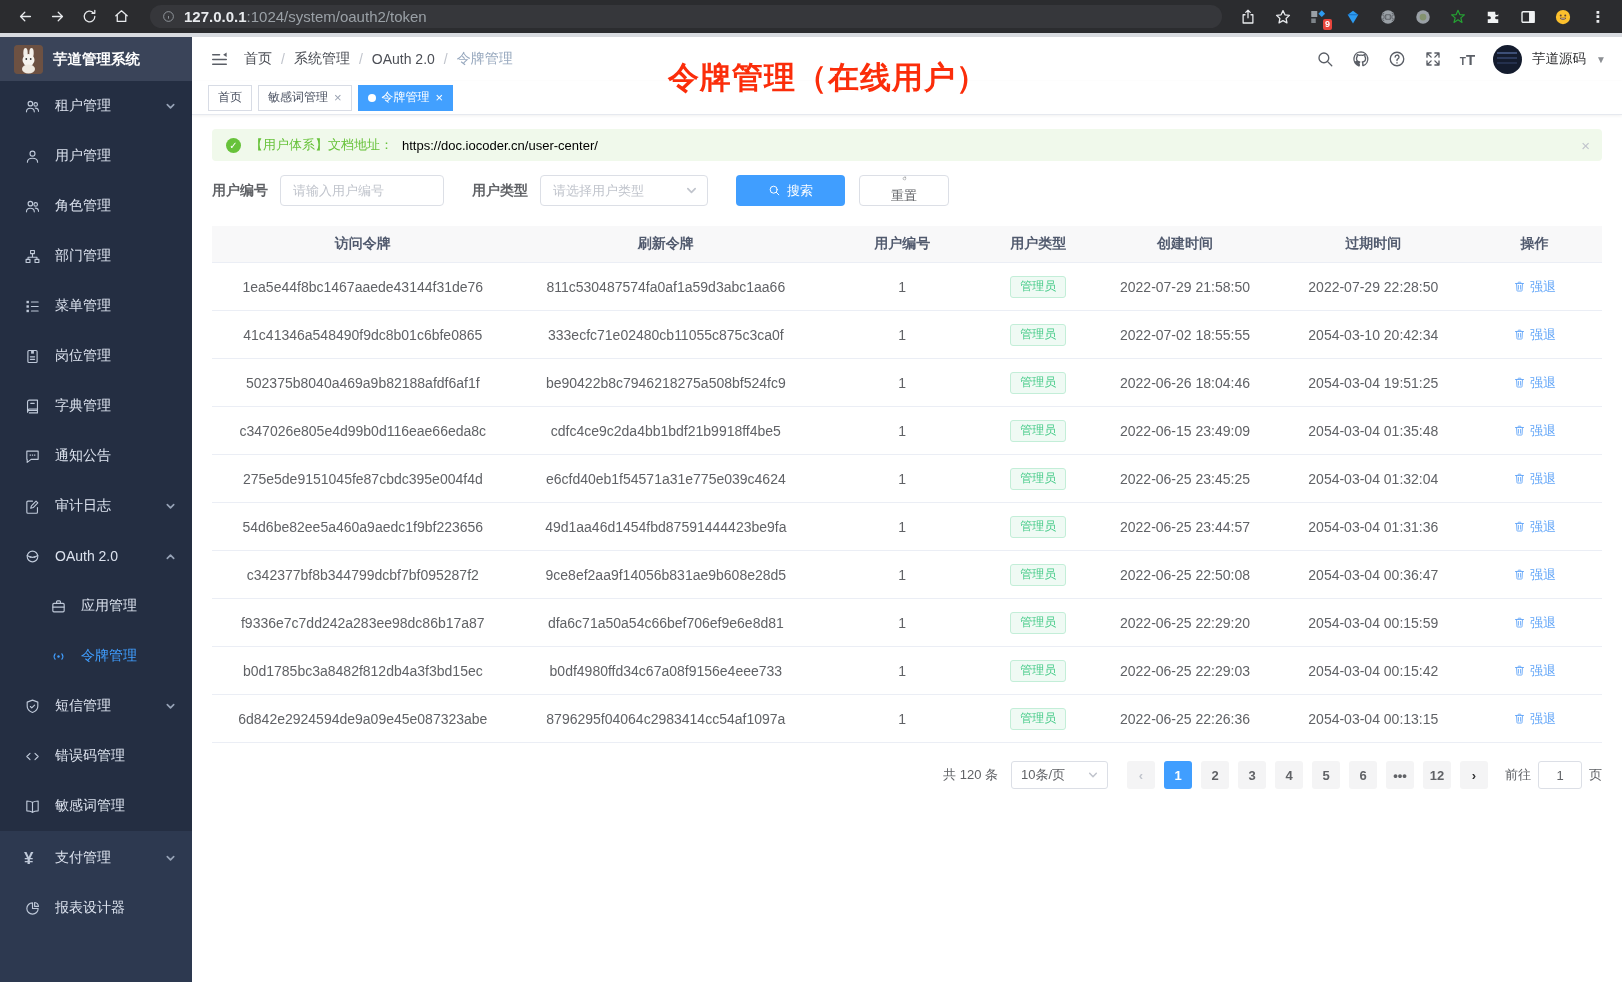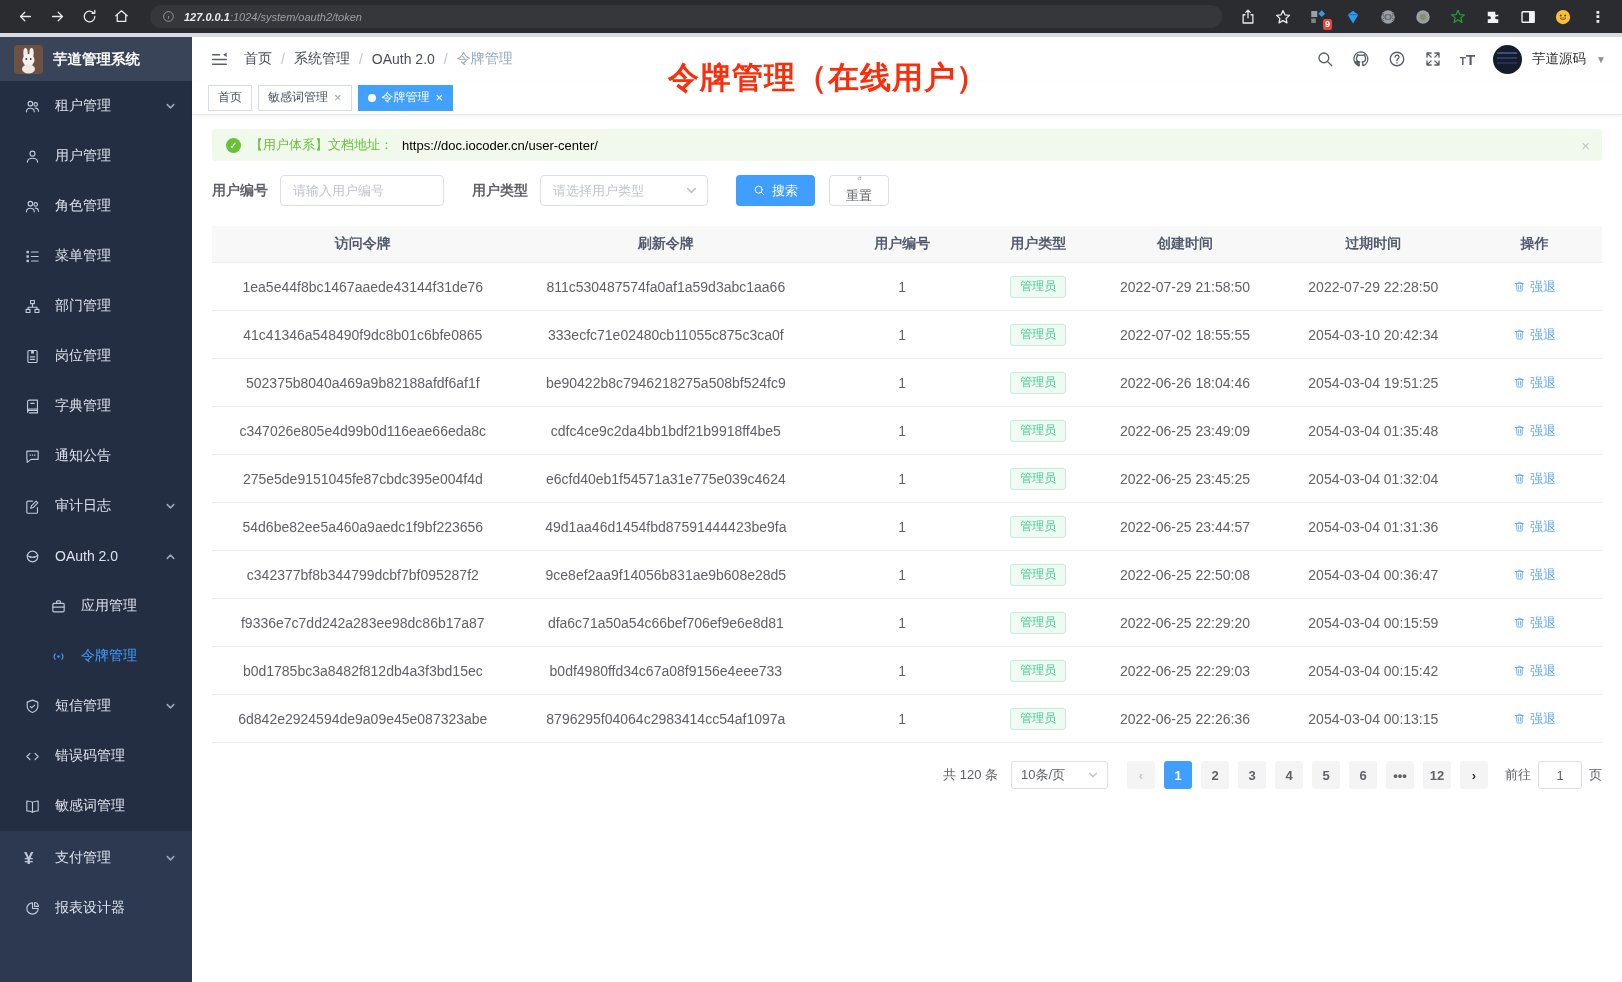--- a/index.html
+++ b/index.html
@@ -6,21 +6,21 @@
   html,body { background:#555; }
   body { font-family:"Liberation Sans","DejaVu Sans",sans-serif; }
   .screen { position:relative; width:1622px; height:982px; background:#fff; overflow:hidden; }
 
   
   .chrome { height:33px; background:#2b2c2f; display:flex; align-items:center; padding:0 12px; gap:6px; }
   .cbtn { width:26px; height:26px; display:flex; align-items:center; justify-content:center; color:#e8eaed; border-radius:50%; flex:0 0 auto; }
   .cbtn svg { width:17px; height:17px; stroke:#e8eaed; fill:none; stroke-width:1.8; stroke-linecap:round; stroke-linejoin:round; }
   .urlpill { flex:1 1 auto; height:23px; background:#36373b; border-radius:12px; display:flex; align-items:center; padding:0 12px; gap:9px; margin:0 10px; min-width:0; }
   .urlpill svg { width:13px; height:13px; stroke:#9aa0a6; fill:none; stroke-width:1.6; flex:0 0 auto;}
-  .urltext { font-size:11px; color:#9aa0a6; white-space:nowrap; overflow:hidden;font-style:italic; }
+  .urltext { font-size:15px; color:#9aa0a6; white-space:nowrap; overflow:hidden; }
   .urltext b { color:#e8eaed; font-weight:bold; }
   .cright { display:flex; align-items:center; gap:15px; flex:0 0 auto; padding-right:2px;}
   .cicon { position:relative; width:20px; height:20px; display:flex; align-items:center; justify-content:center; }
   .cicon svg { width:18px; height:18px; }
   .badge9 { position:absolute; right:-4px; bottom:-3px; background:#e8453c; color:#fff; font-size:9px; font-weight:bold; padding:0 2px; line-height:11px; border-radius:2px; }
   .dots { color:#e8eaed; font-size:15px; font-weight:bold; letter-spacing:0; }
   .chrome-strip { height:4px; background:#d8dbe0; }
 
   
   .app { display:flex; height:945px; }
@@ -81,21 +81,21 @@
   .alert-link { font-size:13px; color:#000000; text-decoration:none; }
   .alert-close { position:absolute; right:12px; color:#c0c4cc; font-size:15px; cursor:pointer; }
 
   
   .filters { display:flex; align-items:center; margin-bottom:20px; }
   .flabel { font-size:14px; font-weight:bold; color:#606266; margin-right:12px; white-space:nowrap; }
   .finput { width:164px; height:31px; border:1px solid #dcdfe6; border-radius:4px; padding:0 12px; font-size:13px; color:#606266; outline:none; margin-right:28px; font-family:inherit; }
   .finput::placeholder { color:#c0c4cc; }
   .fselect { width:168px; height:31px; border:1px solid #dcdfe6; border-radius:4px; padding:0 10px 0 12px; font-size:13px; color:#c0c4cc; display:flex; align-items:center; justify-content:space-between; margin-right:28px; cursor:pointer; }
   .fselect svg { width:11px; height:11px; stroke:#c0c4cc; fill:none; stroke-width:1.8; stroke-linecap:round; stroke-linejoin:round; }
-  .btn { height:31px; border-radius:4px; font-size:13px; display:inline-flex; align-items:center; gap:6px; padding:0 16px; cursor:pointer; border:1px solid transparent; font-family:inherit; }
+  .btn { height:31px; border-radius:4px; font-size:13px; display:inline-flex; align-items:center; gap:6px; padding:0 31px; cursor:pointer; border:1px solid transparent; font-family:inherit; }
   .btn svg { width:13px; height:13px; stroke-width:1.8; fill:none; stroke-linecap:round; stroke-linejoin:round; }
   .btn-primary { background:#409eff; color:#fff; margin-right:14px; }
   .btn-primary svg { stroke:#fff; }
   .btn-plain { background:#fff; color:#606266; border-color:#dcdfe6;flex-direction:column; }
   .btn-plain svg { stroke:#606266; }
 
   
   .tbl { width:100%; }
   .thead, .trow { display:grid; grid-template-columns:21.7% 21.9% 12.1% 7.5% 13.6% 13.5% auto; }
   .thead { background:#f8f8f9; height:37px; border-bottom:1px solid #ebeef5; }
@@ -271,38 +271,38 @@
                 <path d="M3.5 19.5c0-3.2 2.4-5 5.5-5s5.5 1.8 5.5 5"></path>
                 <circle cx="16.5" cy="9" r="2.5"></circle>
                 <path d="M16 14.3c2.6.2 4.5 1.8 4.5 4.5"></path>
               </svg>
             </span>
             <span class="mlabel">角色管理</span>
           </div>
           <div class="menu-item">
             <span class="mi">
               <svg viewBox="0 0 24 24">
+                <rect x="9.3" y="3.5" width="5.4" height="4.4"></rect>
+                <rect x="3" y="16" width="5.4" height="4.4"></rect>
+                <rect x="15.6" y="16" width="5.4" height="4.4"></rect>
+                <path d="M12 7.9v3.6M5.7 16v-3h12.6v3M12 11.5v1.5"></path>
+              </svg>
+            </span>
+            <span class="mlabel">部门管理</span>
+          </div>
+          <div class="menu-item">
+            <span class="mi">
+              <svg viewBox="0 0 24 24">
                 <rect class="f" x="3.5" y="4" width="3.4" height="3.4"></rect>
                 <rect class="f" x="3.5" y="10.3" width="3.4" height="3.4"></rect>
                 <rect class="f" x="3.5" y="16.6" width="3.4" height="3.4"></rect>
                 <path d="M10.5 5.7H20M10.5 12H20M10.5 18.3H20"></path>
               </svg>
             </span>
             <span class="mlabel">菜单管理</span>
-          </div>
-          <div class="menu-item">
-            <span class="mi">
-              <svg viewBox="0 0 24 24">
-                <rect x="9.3" y="3.5" width="5.4" height="4.4"></rect>
-                <rect x="3" y="16" width="5.4" height="4.4"></rect>
-                <rect x="15.6" y="16" width="5.4" height="4.4"></rect>
-                <path d="M12 7.9v3.6M5.7 16v-3h12.6v3M12 11.5v1.5"></path>
-              </svg>
-            </span>
-            <span class="mlabel">部门管理</span>
           </div>
           <div class="menu-item">
             <span class="mi">
               <svg viewBox="0 0 24 24">
                 <rect x="5.5" y="3.5" width="13" height="17" rx="1.5"></rect>
                 <path class="f" d="M10 3.5h4v4.5h-4z"></path>
                 <path d="M9 12.5h6M9 16h6"></path>
               </svg>
             </span>
             <span class="mlabel">岗位管理</span>
@@ -598,21 +598,21 @@
                   </span>
                 </div>
               </div>
               <div class="trow">
                 <div class="td">c347026e805e4d99b0d116eae66eda8c</div>
                 <div class="td">cdfc4ce9c2da4bb1bdf21b9918ff4be5</div>
                 <div class="td">1</div>
                 <div class="td">
                   <span class="utag">管理员</span>
                 </div>
-                <div class="td">2022-06-25 23:49:09</div>
+                <div class="td">2022-06-15 23:49:09</div>
                 <div class="td">2054-03-04 01:35:48</div>
                 <div class="td">
                   <span class="kick">
                     <span style="display:flex">
                       <svg viewBox="0 0 24 24">
                         <path d="M4.5 6.5h15M9.5 6.5V4.8A.8.8 0 0 1 10.3 4h3.4a.8.8 0 0 1 .8.8v1.7M6.5 6.5l.8 13a1 1 0 0 0 1 .9h7.4a1 1 0 0 0 1-.9l.8-13M10 10v7M14 10v7"></path>
                       </svg>
                     </span>
                     <span>强退</span>
                   </span>

